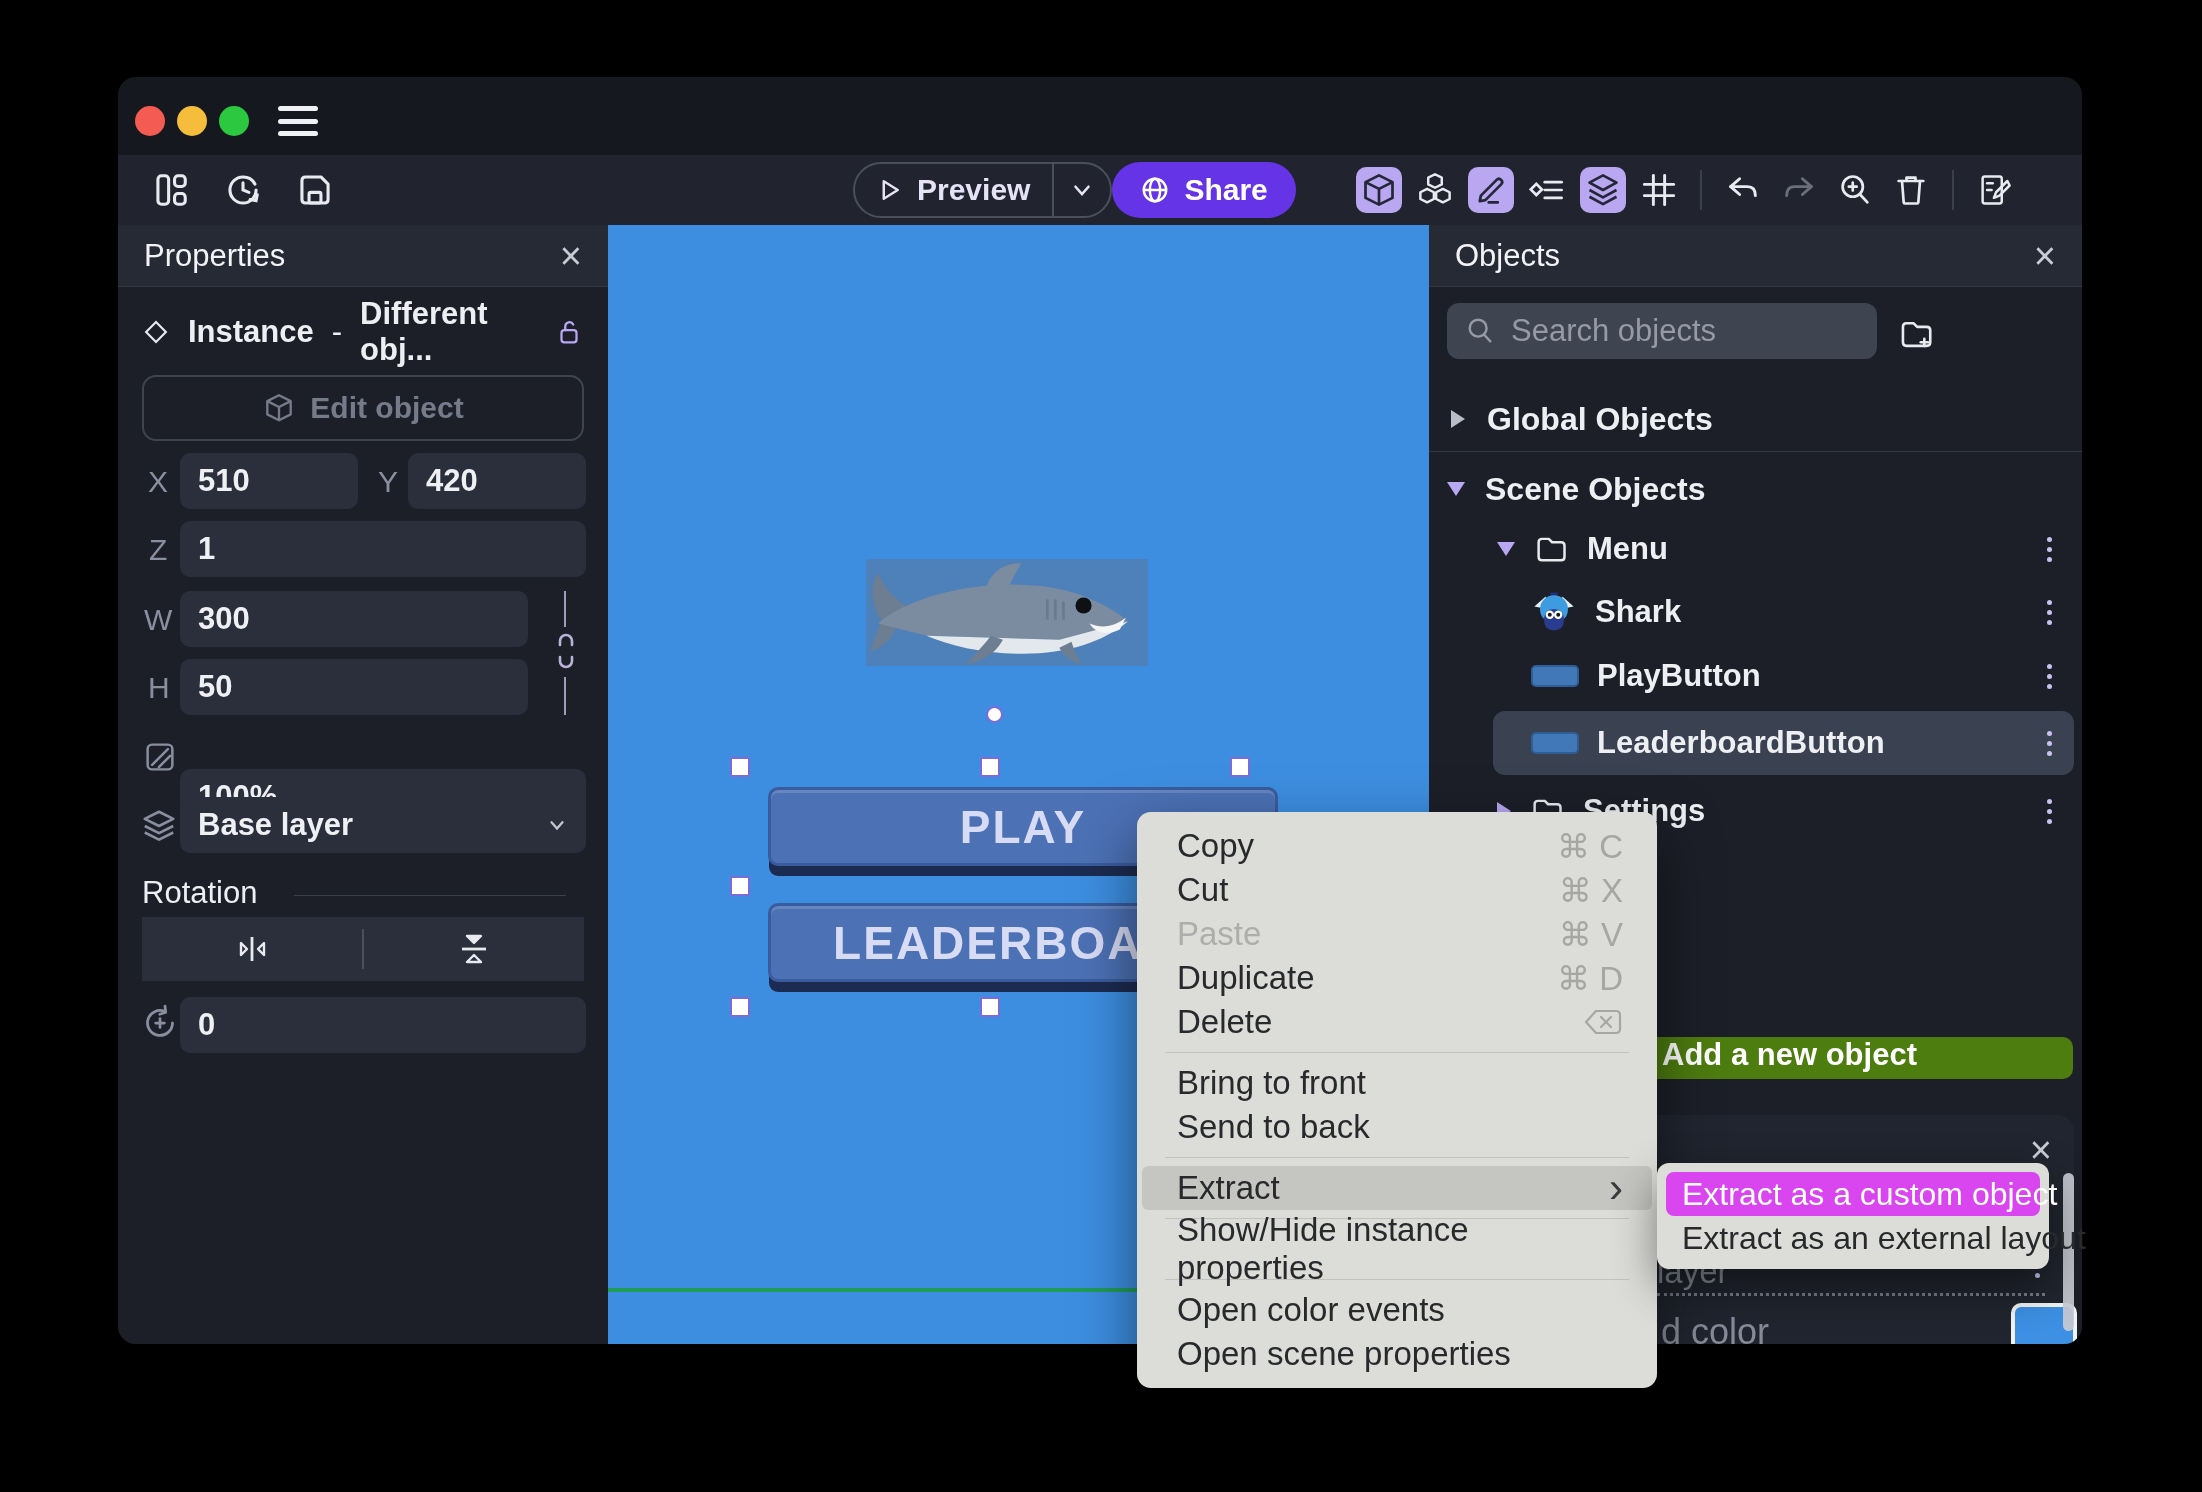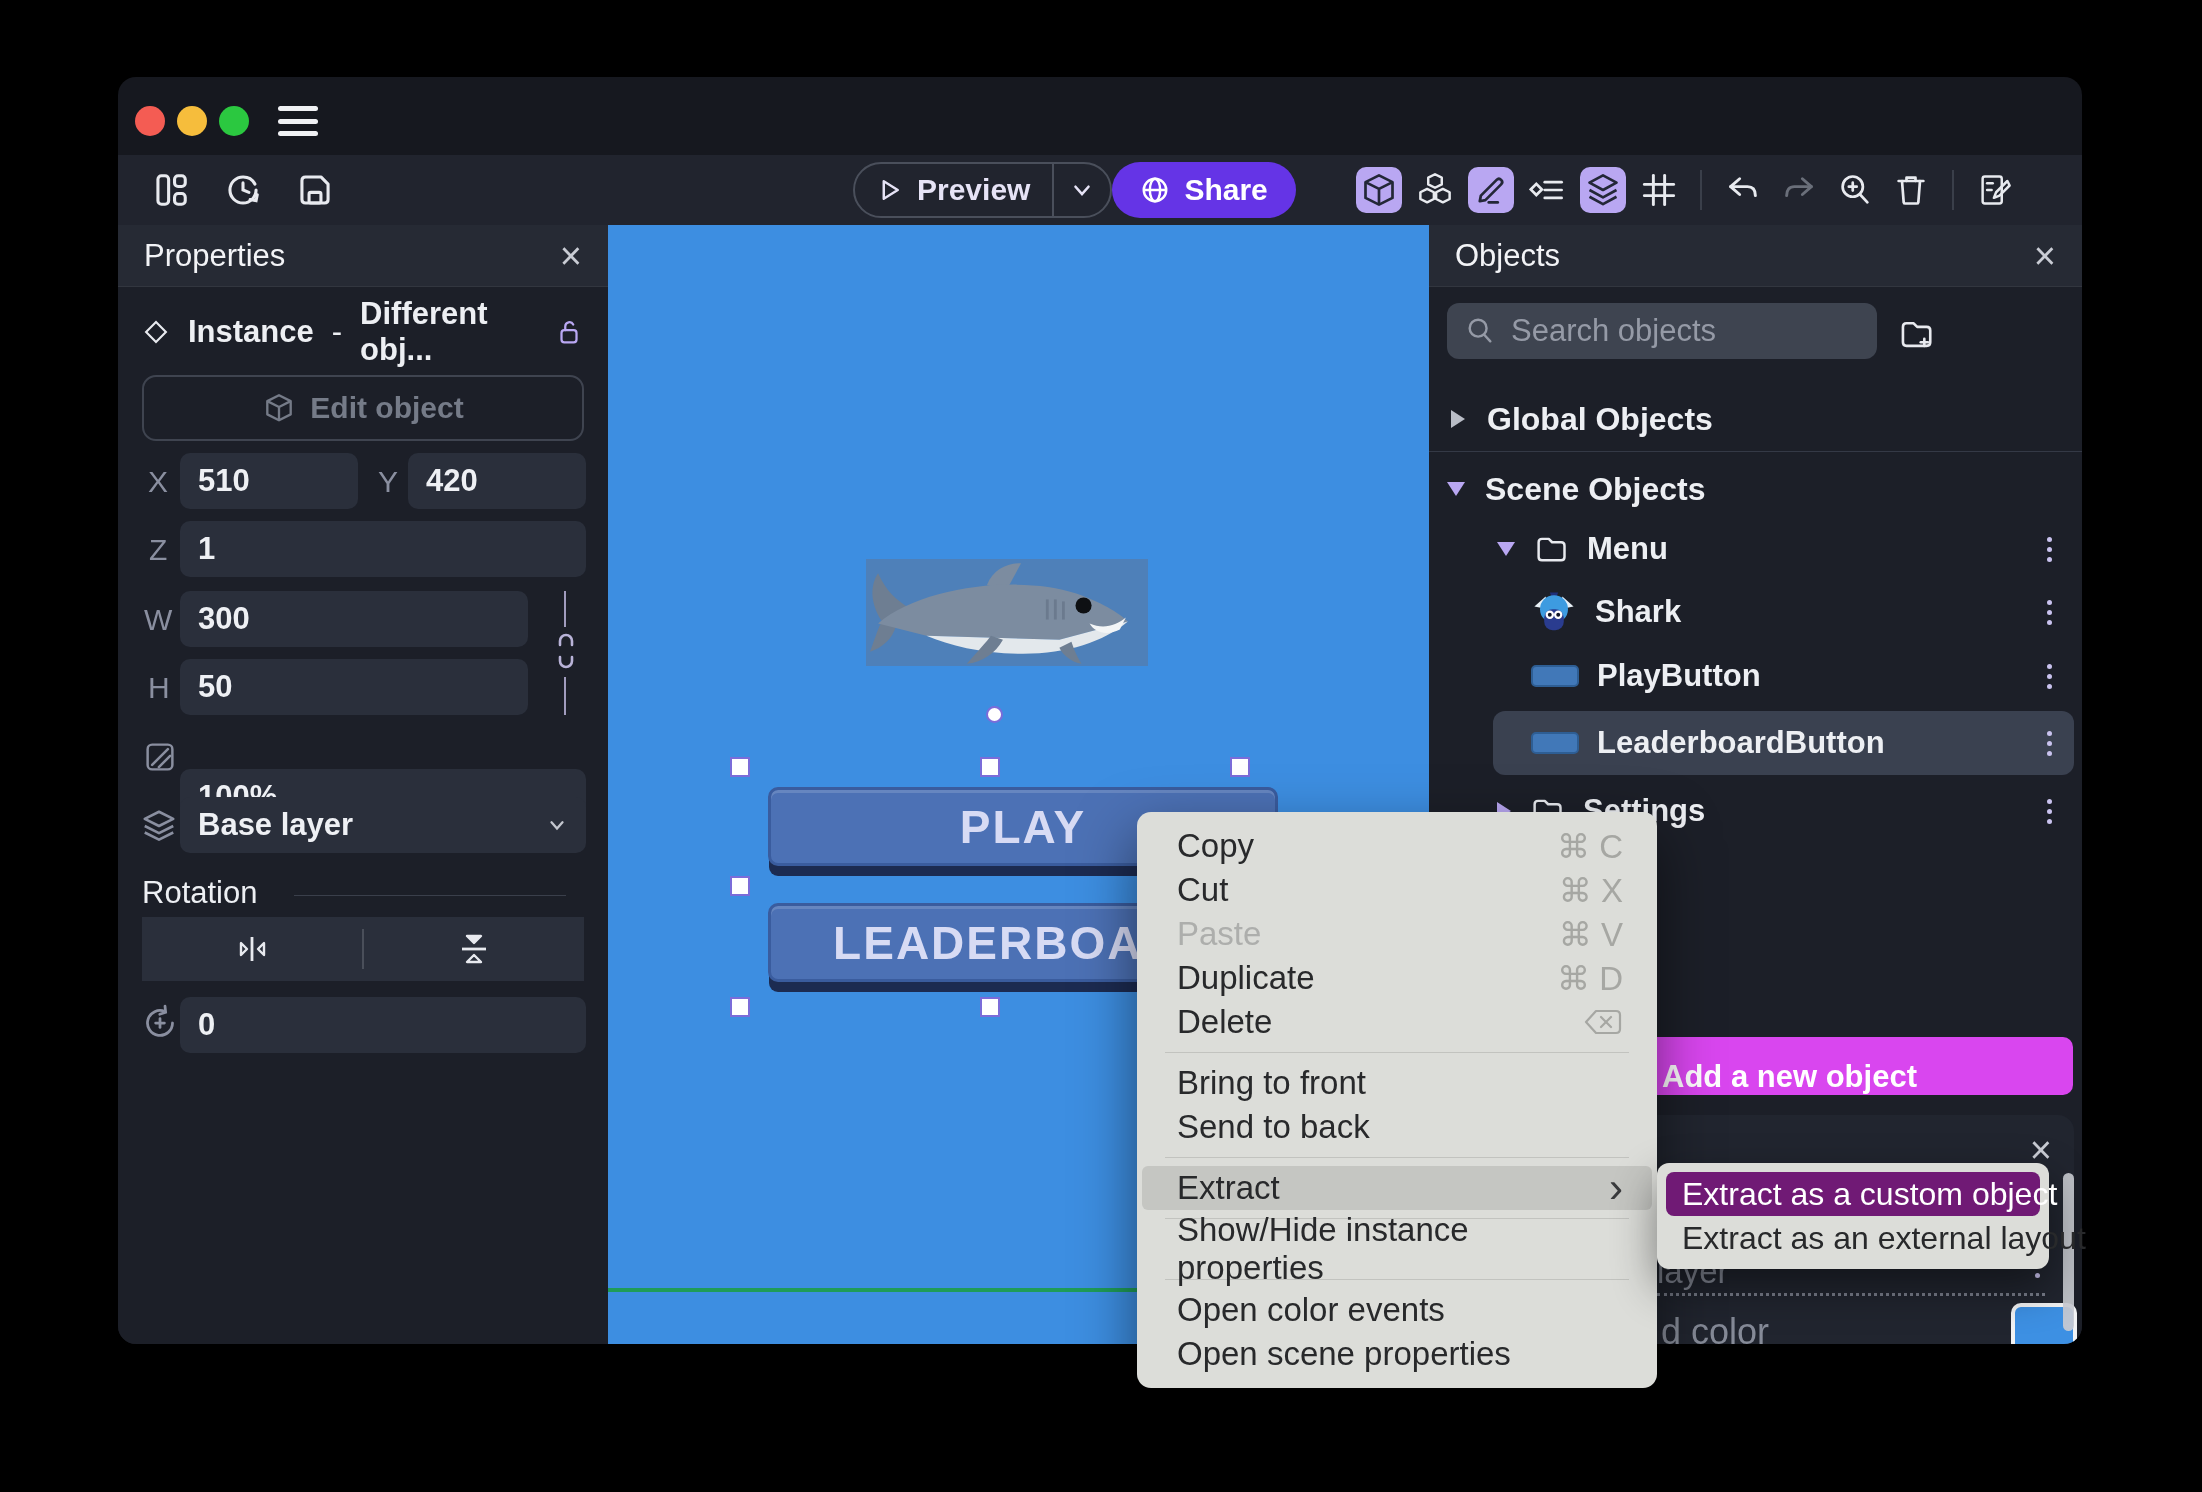--- a/index.html
+++ b/index.html
@@ -64,34 +64,34 @@
   #search-box{position:absolute;left:18px;top:78px;width:430px;height:56px;background:#3E4450;border-radius:12px;display:flex;align-items:center;gap:16px;padding:0 18px}
   #search-box input{flex:1;background:transparent;border:none;outline:none;color:#E8EAEF;font-size:31px;font-family:inherit}
   #search-box input::placeholder{color:#959AA6}
   .obj-row{position:absolute;left:0;width:100%;display:flex;align-items:center;color:#EDEFF3;font-size:31px;font-weight:700;cursor:pointer}
   .tri-r{width:0;height:0;border-left:14px solid #B9BDC7;border-top:9px solid transparent;border-bottom:9px solid transparent}
   .tri-d{width:0;height:0;border-top:14px solid #B9A7F2;border-left:9px solid transparent;border-right:9px solid transparent}
   .tri-r.lav{border-left-color:#B9A7F2}
   .kebab{display:flex;flex-direction:column;gap:5px;cursor:pointer;padding:6px}
   .kebab i{width:5px;height:5px;border-radius:50%;background:#C9C2EE}
   .btn-thumb{width:48px;height:22px;background:#4178B8;border-radius:5px;border:2px solid #2E5E94}
-  #add-object-btn{position:absolute;left:44px;top:812px;width:600px;height:58px;background:#d946ef;border-radius:10px;display:flex;align-items:flex-end;justify-content:center;gap:12px;color:#FFF;font-size:31px;font-weight:700;cursor:pointer}
+  #add-object-btn{position:absolute;left:44px;top:812px;width:600px;height:42px;background:#4d7c0f;border-radius:10px;display:flex;align-items:flex-start;justify-content:center;gap:12px;color:#FFF;font-size:31px;font-weight:700;cursor:pointer}
   #instance-subpanel{position:absolute;left:8px;top:890px;width:637px;height:230px;background:#21252F;border-radius:16px 16px 0 0}
   .dim-text{color:#868B98;font-size:33px}
 
   
   #context-menu{position:absolute;left:1137px;top:812px;width:520px;background:#DCDDD9;border-radius:14px;box-shadow:0 24px 60px rgba(0,0,0,.5);padding:12px 0;z-index:50}
   .cm-item{height:44px;display:flex;align-items:center;justify-content:space-between;padding:0 34px 0 40px;font-size:33px;color:#28292B;cursor:pointer}
   .cm-item.disabled{color:#ADAEAC}
   .cm-item.hl{background:#C5C6C2;border-radius:6px;margin:0 5px;padding:0 29px 0 35px}
   .cm-short{color:#A6A7A3;font-size:33px}
   .cm-div{height:1px;background:#C2C3BF;margin:8px 28px}
   #submenu{position:absolute;left:1657px;top:1163px;width:392px;background:#DCDDD9;border-radius:12px;box-shadow:0 18px 44px rgba(0,0,0,.45);padding:9px;z-index:60}
   .sm-item{height:44px;display:flex;align-items:center;padding:0 16px;font-size:32px;color:#28292B;border-radius:8px;cursor:pointer;white-space:nowrap}
-  .sm-item.hl{background:#701a75;color:#FFF}
+  .sm-item.hl{background:#d946ef;color:#FFF}
 </style>
 </head>
 <body>
 
 <div id="app">
   <div id="window">
 
     <div class="tlight" style="left:17px;background:#F45C53"></div>
     <div class="tlight" style="left:59px;background:#F6BD3C"></div>
     <div class="tlight" style="left:101px;background:#2BC840"></div>

